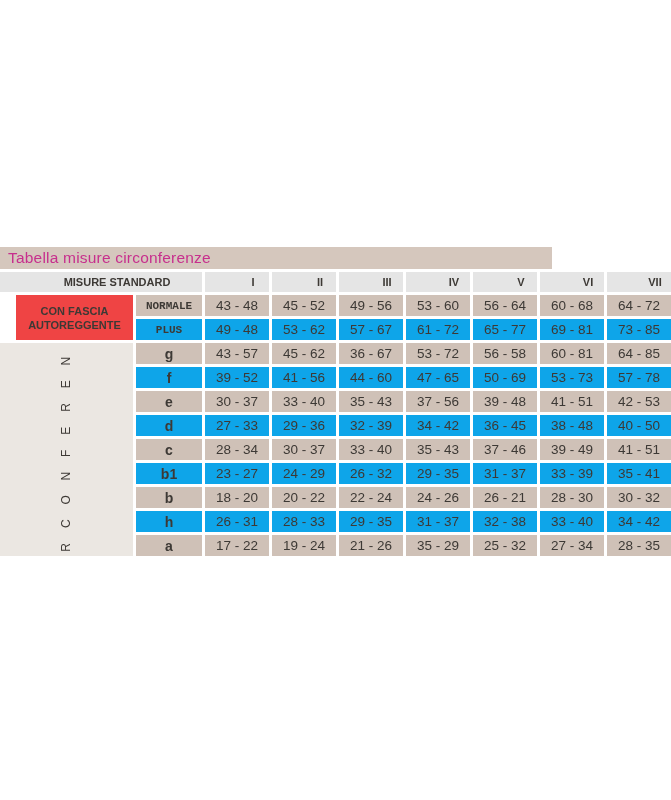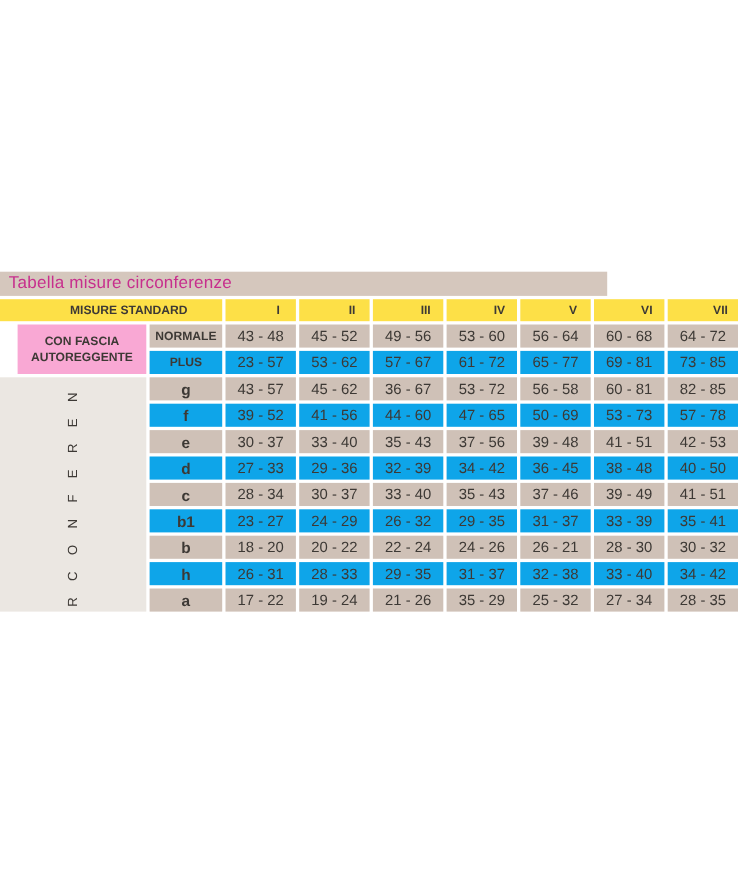--- a/index.html
+++ b/index.html
@@ -37,26 +37,26 @@
     background: #ffffff;
     width: 671px;
   }
   .c {
     display: flex;
     align-items: center;
     justify-content: center;
     color: #3d3935;
     overflow: hidden;
   }
-  .hdr       { background:#fde047; font-weight:bold; font-size:11px;padding-left:32px; }
+  .hdr       { background:#e5e5e5; font-weight:bold; font-size:11px;padding-left:32px; }
   .beige     { background:#cfc1b7; }
   .light     { background:#0ea5e9; }
-  .biglabel  { background:#f9a8d4; flex-direction:column; font-weight:bold; font-size:11px; line-height:14px; text-align:center;margin-left:16px; }
+  .biglabel  { background:#ef4444; flex-direction:column; font-weight:bold; font-size:11px; line-height:14px; text-align:center;margin-left:16px; }
   .circcell  { background:#ebe7e2; }
-  .rowlabel  { font-weight:bold; font-size:11px; }
+  .rowlabel  { font-weight:bold; font-size:11px;font-family:Liberation Mono, monospace; }
   .letter    { font-weight:bold; font-size:14px; }
   .val       { font-size:13.5px; }
   .vertical-text {
     transform: rotate(-90deg);
     white-space: nowrap;
     font-size: 12px;
     letter-spacing: 0.48em;
     color: #3d3935;
   }
 </style>
@@ -87,40 +87,40 @@
       <div class="c beige rowlabel">NORMALE</div>
       <div class="c beige val">43 - 48</div>
       <div class="c beige val">45 - 52</div>
       <div class="c beige val">49 - 56</div>
       <div class="c beige val">53 - 60</div>
       <div class="c beige val">56 - 64</div>
       <div class="c beige val">60 - 68</div>
       <div class="c beige val">64 - 72</div>
 
       <div class="c light rowlabel">PLUS</div>
-      <div class="c light val">23 - 57</div>
+      <div class="c light val">49 - 48</div>
       <div class="c light val">53 - 62</div>
       <div class="c light val">57 - 67</div>
       <div class="c light val">61 - 72</div>
       <div class="c light val">65 - 77</div>
       <div class="c light val">69 - 81</div>
       <div class="c light val">73 - 85</div>
 
       <div class="c circcell" style="grid-row:4 / span 9;">
         <div class="vertical-text">C I R C O N F E R E N Z A</div>
       </div>
 
       <div class="c beige letter">g</div>
       <div class="c beige val">43 - 57</div>
       <div class="c beige val">45 - 62</div>
       <div class="c beige val">36 - 67</div>
       <div class="c beige val">53 - 72</div>
       <div class="c beige val">56 - 58</div>
       <div class="c beige val">60 - 81</div>
-      <div class="c beige val">82 - 85</div>
+      <div class="c beige val">64 - 85</div>
 
       <div class="c light letter">f</div>
       <div class="c light val">39 - 52</div>
       <div class="c light val">41 - 56</div>
       <div class="c light val">44 - 60</div>
       <div class="c light val">47 - 65</div>
       <div class="c light val">50 - 69</div>
       <div class="c light val">53 - 73</div>
       <div class="c light val">57 - 78</div>
 

